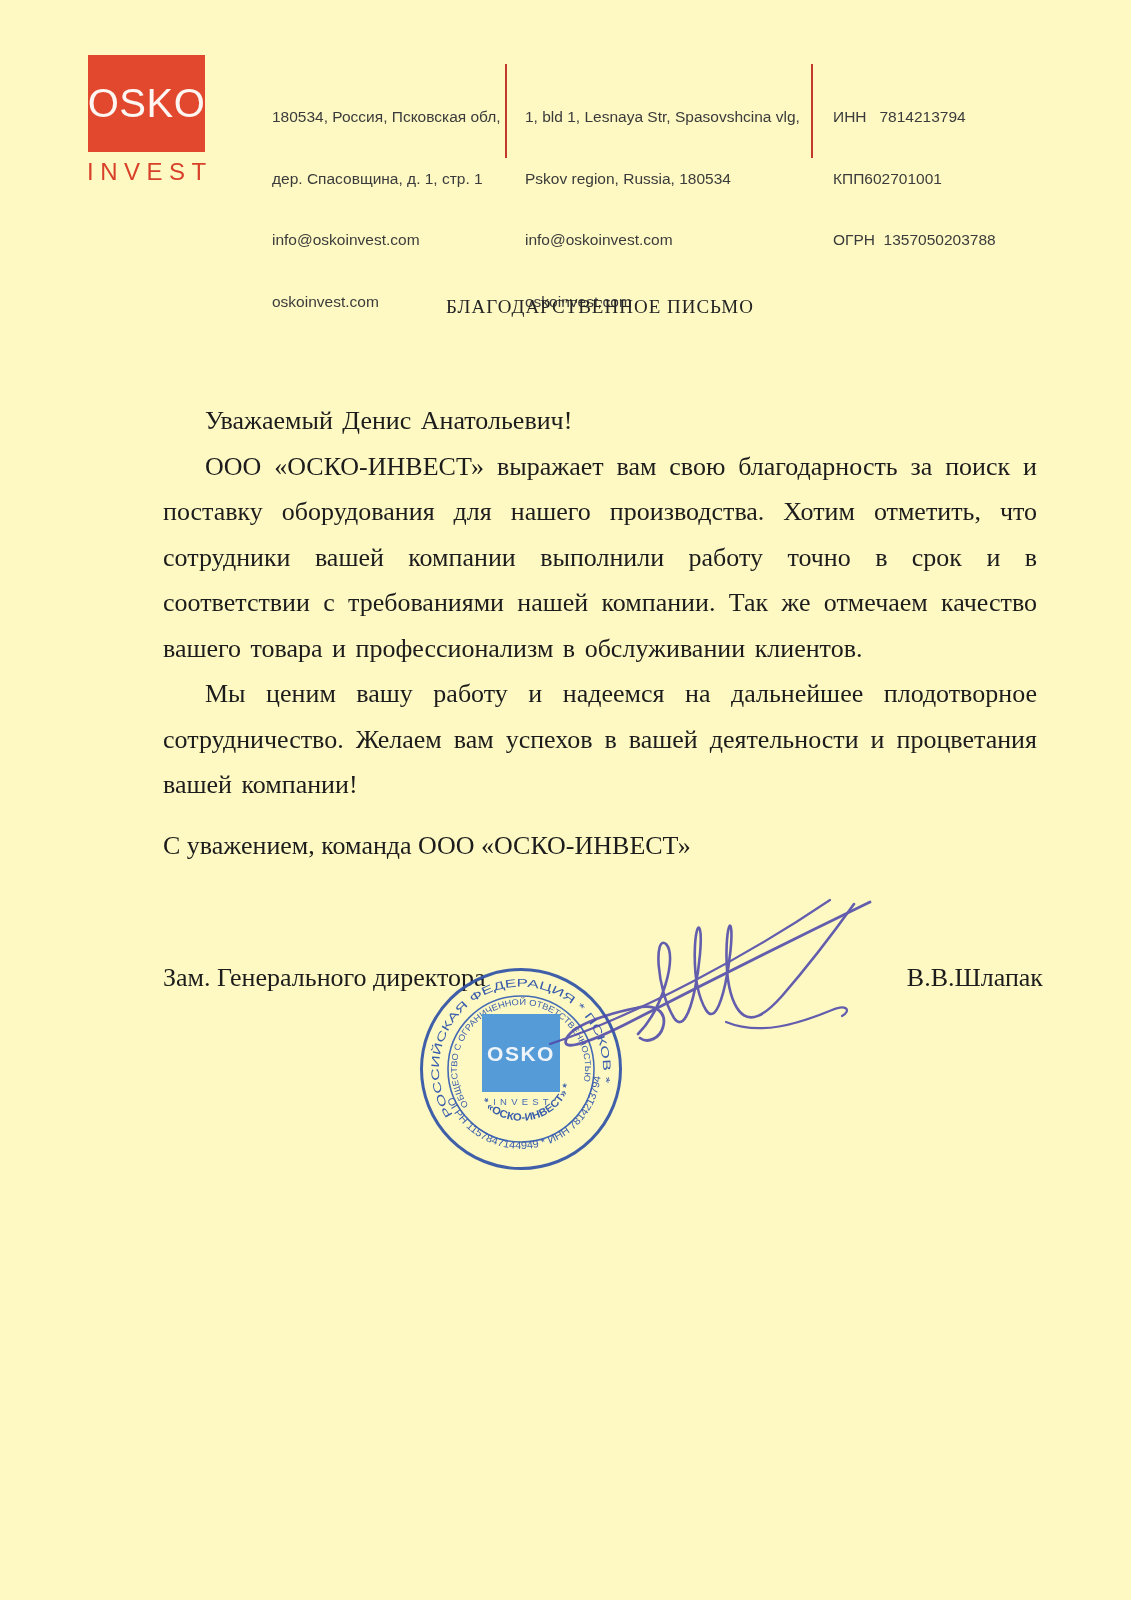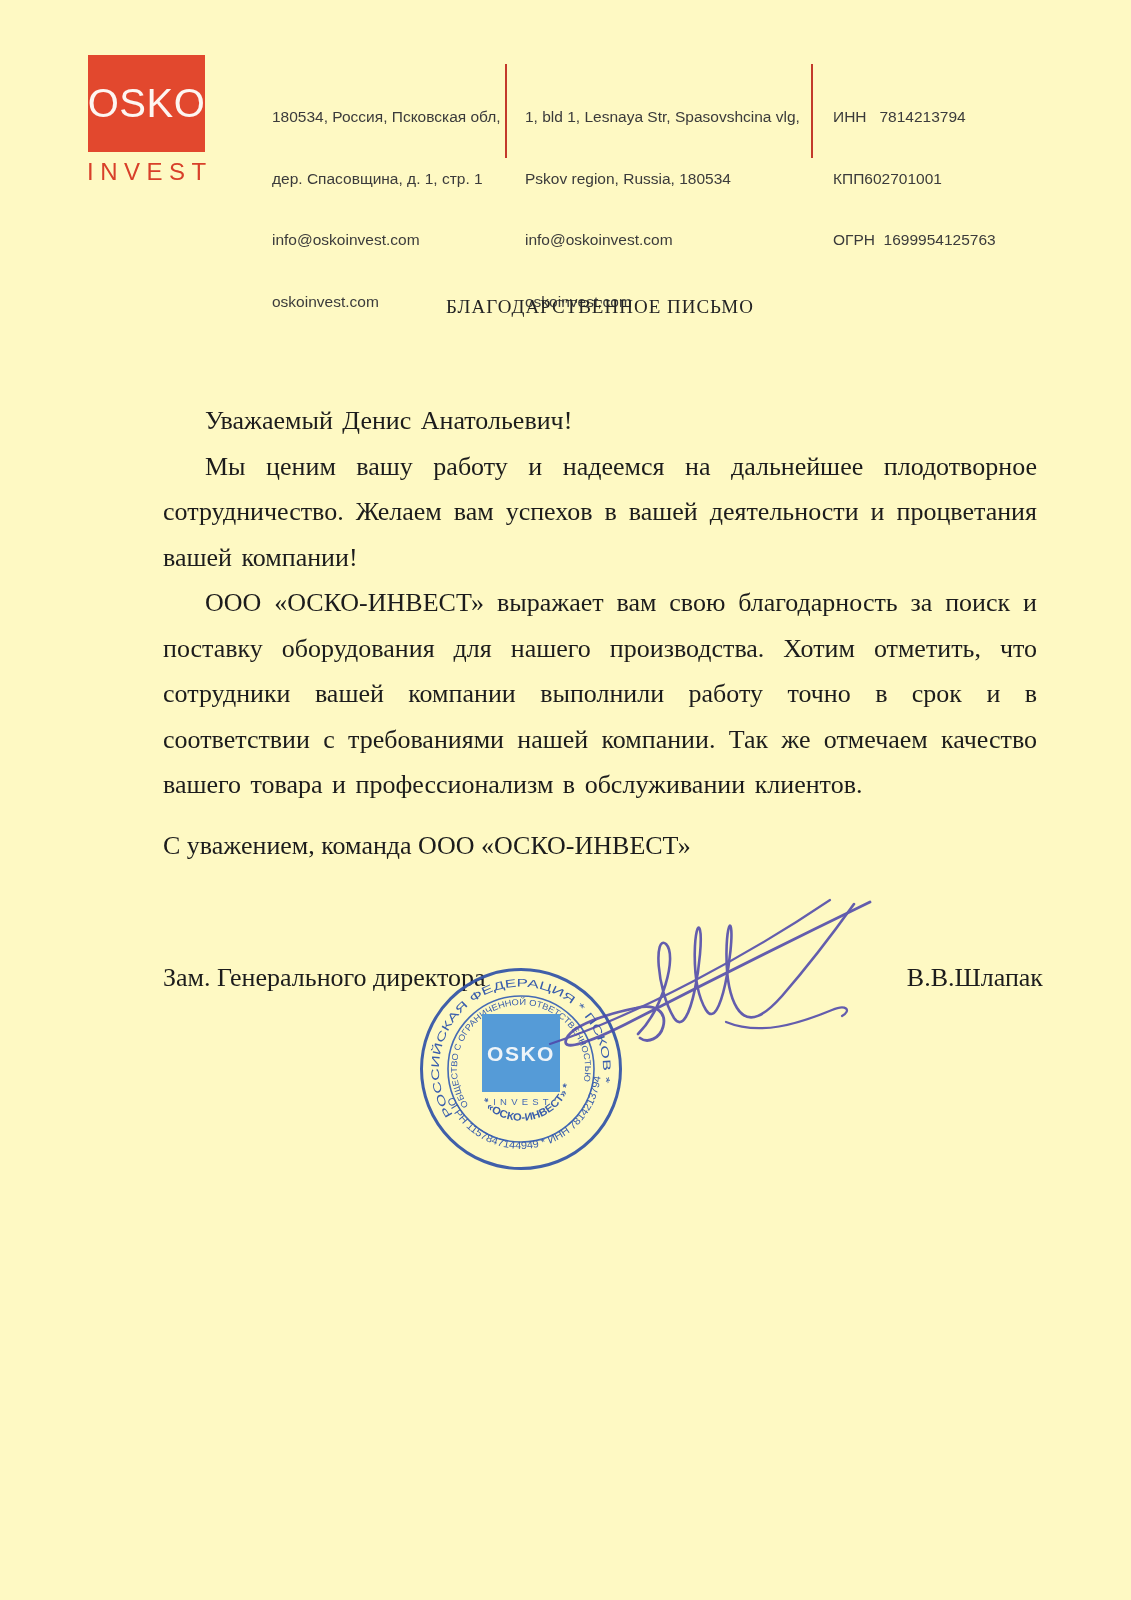--- a/index.html
+++ b/index.html
@@ -83,30 +83,30 @@
       <div>Pskov region, Russia, 180534</div>
       <div>info@oskoinvest.com</div>
       <div>oskoinvest.com</div>
     </div>
 
     <div class="hdiv hdiv-2"></div>
 
     <div class="hcol hcol-3">
       <div>ИНН   7814213794</div>
       <div>КПП602701001</div>
-      <div>ОГРН  1699954125763</div>
+      <div>ОГРН  1357050203788</div>
     </div>
   </div>
 
   <div class="title">БЛАГОДАРСТВЕННОЕ ПИСЬМО</div>
 
   <div class="body-text">
     <p>Уважаемый Денис Анатольевич!</p>
+    <p>ООО «ОСКО-ИНВЕСТ» выражает вам свою благодарность за поиск и поставку оборудования для нашего производства. Хотим отметить, что сотрудники вашей компании выполнили работу точно в срок и в соответствии с требованиями нашей компании. Так же отмечаем качество вашего товара и профессионализм в обслуживании клиентов.</p>
     <p>Мы ценим вашу работу и надеемся на дальнейшее плодотворное сотрудничество. Желаем вам успехов в вашей деятельности и процветания вашей компании!</p>
-    <p>ООО «ОСКО-ИНВЕСТ» выражает вам свою благодарность за поиск и поставку оборудования для нашего производства. Хотим отметить, что сотрудники вашей компании выполнили работу точно в срок и в соответствии с требованиями нашей компании. Так же отмечаем качество вашего товара и профессионализм в обслуживании клиентов.</p>
   </div>
 
   <div class="closing">С уважением, команда ООО «ОСКО-ИНВЕСТ»</div>
 
   <div class="sig-row">
     <span>Зам. Генерального директора</span>
     <span>В.В.Шлапак</span>
   </div>
 
   <svg class="stamp" viewBox="0 0 212 212">

